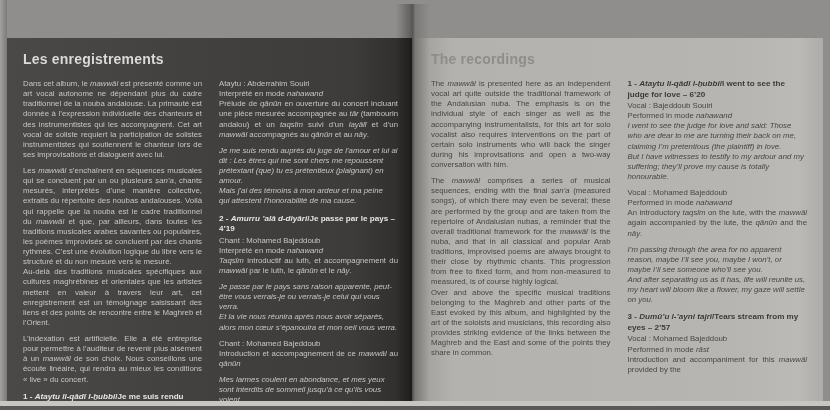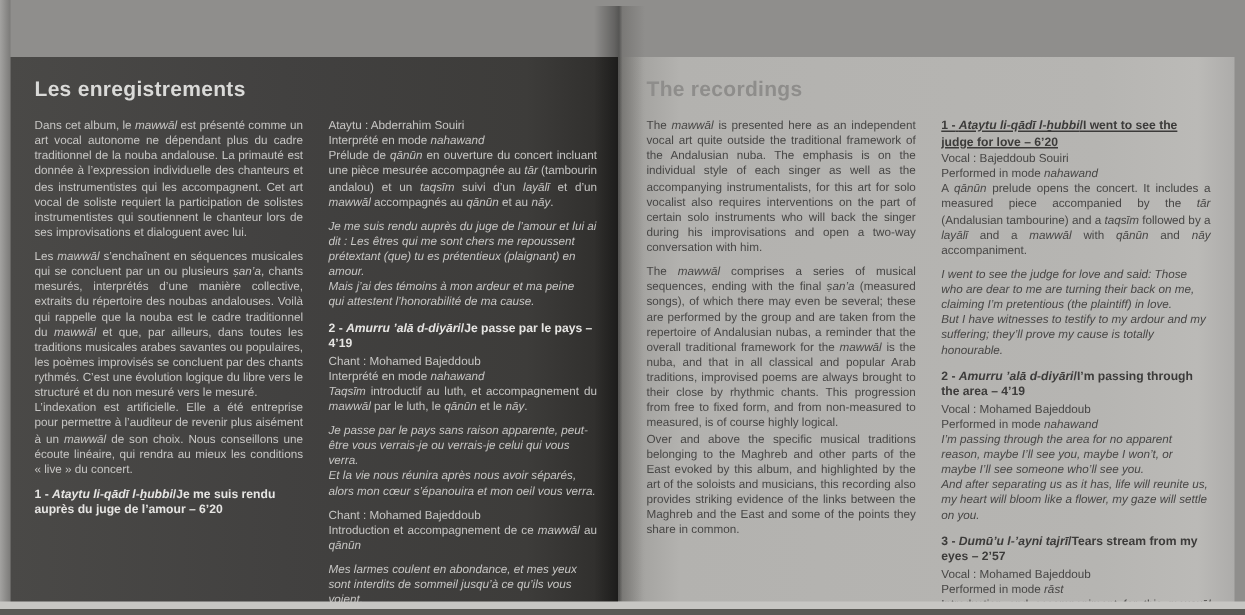--- a/index.html
+++ b/index.html
@@ -50,21 +50,21 @@
   .col p.nogap { margin-bottom: 0; }
   .cl { text-align: left; }
   .notes { text-align: justify; }
   .lyrics { font-style: italic; text-align: left; }
   .th {
     font-weight: 700;
     text-align: left;
     margin: 7px 0 1px 0 !important;
     font-size: 8.1px;
   }
-  .th.first { margin-top: 0 !important; text-decoration: underline; }
+  .th.first { margin-top: 0 !important; }
   .page-left .th { color: #e6e5e3; }
   .page-right .th { color: #3c3b3a; }
   .pagenum-left {
     position: absolute; left: 10px; bottom: 7px;
     font-size: 7.5px; color: #a9a8a6;
   }
   .pagenum-right {
     position: absolute; right: 4px; bottom: 5px;
     font-size: 7px; color: #403f3d;
   }
@@ -86,20 +86,21 @@
 <body>
 
 <div class="left-edge"></div>
 
 <div class="page page-left">
   <h1 class="pg-title">Les enregistrements</h1>
   <div class="cols">
     <div class="col">
       <p>Dans cet album, le <i>mawwāl</i> est présenté comme un art vocal autonome ne dépendant plus du cadre traditionnel de la nouba andalouse. La primauté est donnée à l’expression individuelle des chanteurs et des instrumentistes qui les accompagnent. Cet art vocal de soliste requiert la participation de solistes instrumentistes qui soutiennent le chanteur lors de ses improvisations et dialoguent avec lui.</p>
       <p class="nogap">Les <i>mawwāl</i> s’enchaînent en séquences musicales qui se concluent par un ou plusieurs <i>ṣan’a</i>, chants mesurés, interprétés d’une manière collective, extraits du répertoire des noubas andalouses. Voilà qui rappelle que la nouba est le cadre traditionnel du <i>mawwāl</i> et que, par ailleurs, dans toutes les traditions musicales arabes savantes ou populaires, les poèmes improvisés se concluent par des chants rythmés. C’est une évolution logique du libre vers le structuré et du non mesuré vers le mesuré.</p>
+      <p>Au-delà des traditions musicales spécifiques aux cultures maghrébines et orientales que les artistes mettent en valeur à travers leur art, cet enregistrement est un témoignage saisissant des liens et des points de rencontre entre le Maghreb et l’Orient.</p>
       <p>L’indexation est artificielle. Elle a été entreprise pour permettre à l’auditeur de revenir plus aisément à un <i>mawwāl</i> de son choix. Nous conseillons une écoute linéaire, qui rendra au mieux les conditions « live » du concert.</p>
       <p class="th"><span>1 -</span> <i>Ataytu li-qādī l-ẖubbi</i><span>/Je me suis rendu auprès du juge de l’amour – 6’20</span></p>
     </div>
     <div class="col">
       <div class="cl">Ataytu : Abderrahim Souiri</div>
       <div class="cl">Interprété en mode <i>nahawand</i></div>
       <p class="notes">Prélude de <i>qānūn</i> en ouverture du concert incluant une pièce mesurée accompagnée au <i>tār</i> (tambourin andalou) et un <i>taqsīm</i> suivi d’un <i>layālī</i> et d’un <i>mawwāl</i> accompagnés au <i>qānūn</i> et au <i>nāy</i>.</p>
       <p class="lyrics">Je me suis rendu auprès du juge de l’amour et lui ai dit : Les êtres qui me sont chers me repoussent prétextant (que) tu es prétentieux (plaignant) en amour.<br>Mais j’ai des témoins à mon ardeur et ma peine<br>qui attestent l’honorabilité de ma cause.</p>
 
       <p class="th"><span>2 -</span> <i>Amurru ’alā d-diyāri</i><span>/Je passe par le pays – 4’19</span></p>
@@ -121,26 +122,25 @@
   <div class="cols">
     <div class="col">
       <p>The <i>mawwāl</i> is presented here as an independent vocal art quite outside the traditional framework of the Andalusian nuba. The emphasis is on the individual style of each singer as well as the accompanying instrumentalists, for this art for solo vocalist also requires interventions on the part of certain solo instruments who will back the singer during his improvisations and open a two-way conversation with him.</p>
       <p class="nogap">The <i>mawwāl</i> comprises a series of musical sequences, ending with the final <i>ṣan’a</i> (measured songs), of which there may even be several; these are performed by the group and are taken from the repertoire of Andalusian nubas, a reminder that the overall traditional framework for the <i>mawwāl</i> is the nuba, and that in all classical and popular Arab traditions, improvised poems are always brought to their close by rhythmic chants. This progression from free to fixed form, and from non-measured to measured, is of course highly logical.</p>
       <p>Over and above the specific musical traditions belonging to the Maghreb and other parts of the East evoked by this album, and highlighted by the art of the soloists and musicians, this recording also provides striking evidence of the links between the Maghreb and the East and some of the points they share in common.</p>
     </div>
     <div class="col">
       <p class="th first"><span>1 -</span> <i>Ataytu li-qādī l-ẖubbi</i><span>/I went to see the judge for love – 6’20</span></p>
       <div class="cl">Vocal : Bajeddoub Souiri</div>
       <div class="cl">Performed in mode <i>nahawand</i></div>
-      <p class="notes">A <i>qānūn</i> prelude opens the concert. It includes a measured piece accompanied by the <i>tār</i> (Andalusian tambourine) and a <i>taqsīm</i> followed by a <i>layālī</i> and a <i>mawwāl</i> with <i>qānūn</i> and <i>nāy</i> accompaniment.</p>
       <p class="lyrics">I went to see the judge for love and said: Those who are dear to me are turning their back on me, claiming I’m pretentious (the plaintiff) in love.<br>But I have witnesses to testify to my ardour and my suffering; they’ll prove my cause is totally honourable.</p>
 
-      <p class="th"><span>2 -</span> <i>Amurru ’alā d-diyāri</i><span>/I’m passing through the area – 4’19</span></p>
       <div class="cl">Vocal : Mohamed Bajeddoub</div>
       <div class="cl">Performed in mode <i>nahawand</i></div>
+      <p class="notes">An introductory <i>taqsīm</i> on the lute, with the <i>mawwāl</i> again accompanied by the lute, the <i>qānūn</i> and the <i>nāy</i>.</p>
       <p class="lyrics">I’m passing through the area for no apparent reason, maybe I’ll see you, maybe I won’t, or maybe I’ll see someone who’ll see you.<br>And after separating us as it has, life will reunite us, my heart will bloom like a flower, my gaze will settle on you.</p>
 
       <p class="th"><span>3 -</span> <i>Dumū’u l-’ayni tajrī</i><span>/Tears stream from my eyes – 2’57</span></p>
       <div class="cl">Vocal : Mohamed Bajeddoub</div>
       <div class="cl">Performed in mode <i>rāst</i></div>
       <p class="notes">Introduction and accompaniment for this <i>mawwāl</i> provided by the </p>
 
     </div>
   </div>
   <div class="watermark">hifi168.com</div>

